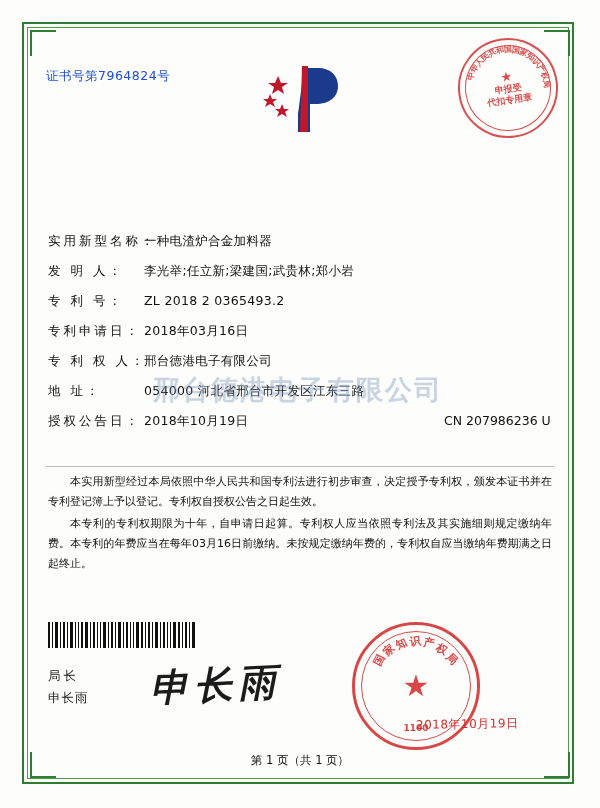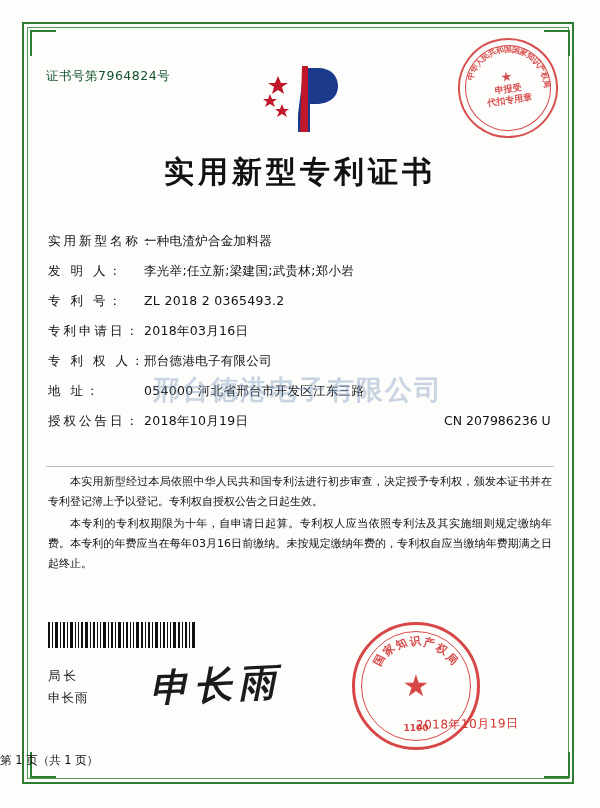--- a/index.html
+++ b/index.html
@@ -46,21 +46,21 @@
   .corner.tl { left: 30px; top: 30px; border-right: none; border-bottom: none; }
   .corner.tr { right: 30px; top: 30px; border-left: none; border-bottom: none; }
   .corner.bl { left: 30px; bottom: 30px; border-right: none; border-top: none; }
   .corner.br { right: 30px; bottom: 30px; border-left: none; border-top: none; }
 
   .cert-number {
     position: absolute;
     left: 46px; top: 68px;
     font-size: 12.5px;
     letter-spacing: 0.5px;
-    color: #14532d;
+    color: #1d4ed8;
   }
 
   
   .logo {
     position: absolute;
     left: 258px; top: 62px;
     width: 90px; height: 74px;
   }
 
   
@@ -272,20 +272,21 @@
     left: 416px; top: 716px;
     font-size: 12px;
     color: #d32f2f;
     letter-spacing: 0.5px;
     transform: rotate(-1deg);
   }
 
   .page-footer {
     position: absolute;
     left: 0; right: 0; top: 753px;
+    text-align: center;
     font-size: 11.5px;
     color: #111;
   }
 </style>
 </head>
 <body>
 
 <div class="page">
 
   <div class="frame-outer"></div>
@@ -325,21 +326,20 @@
       <span style="transform:rotate(62deg) translate(0,-44px)">产</span>
       <span style="transform:rotate(74deg) translate(0,-44px)">权</span>
       <span style="transform:rotate(86deg) translate(0,-44px)">局</span>
     </div>
     <div class="center-lines">
       <div>申报受</div>
       <div>代扣专用章</div>
     </div>
   </div>
 
-  <div class="title">实用新型专利证书</div>
 
   <div class="fields">
     <div class="field-row">
       <div class="field-label">实用新型名称：</div>
       <div class="field-value">一种电渣炉合金加料器</div>
     </div>
     <div class="field-row">
       <div class="field-label">发 明 人：</div>
       <div class="field-value">李光举;任立新;梁建国;武贵林;郑小岩</div>
     </div>

